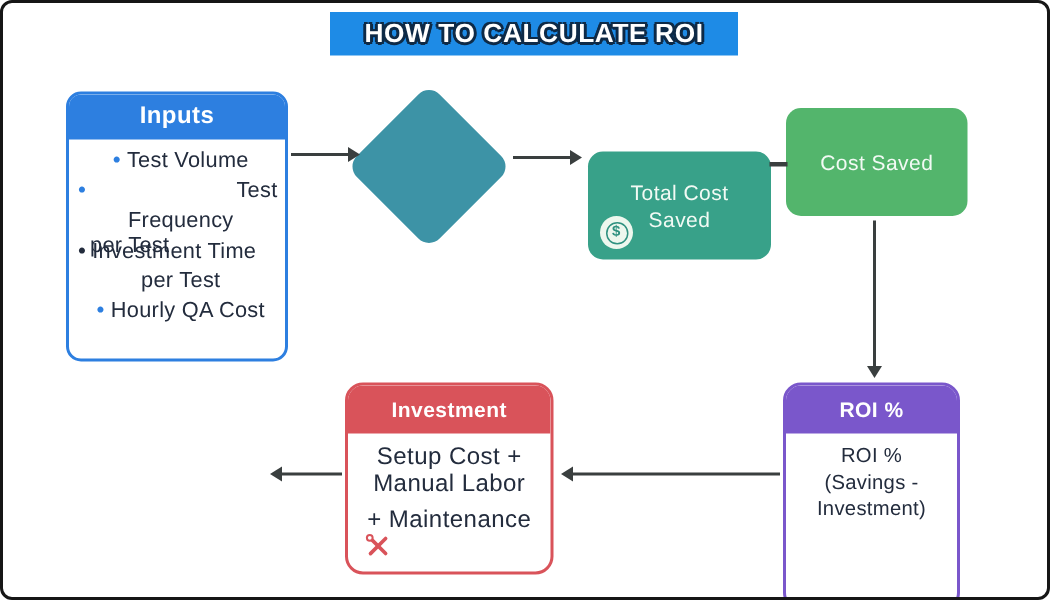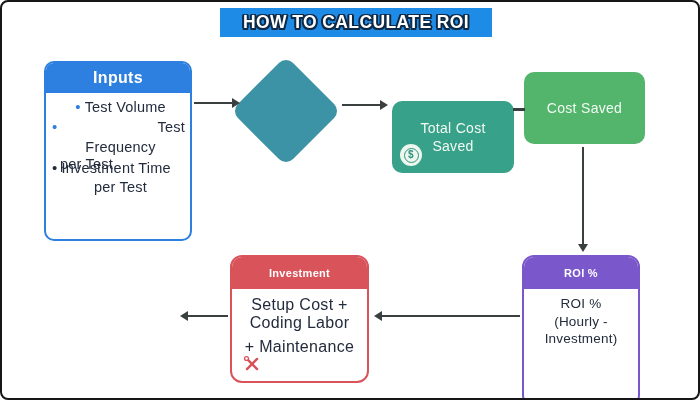--- a/index.html
+++ b/index.html
@@ -71,21 +71,21 @@
     color:#2f9180; font-size:10px; font-weight:700;
     display:flex; align-items:center; justify-content:center;
   }
 
   
   .card { position:absolute; background:#fff; border-radius:12px; overflow:hidden; }
   .roi-box { left:520px; top:253px; width:118px; height:152px; border:2px solid var(--roi_purple); }
   .inv-box { left:228px; top:253px; width:139px; height:128px; border:2px solid var(--inv_red); }
   .card-header {
     height:32px; display:flex; align-items:center; justify-content:center;
-    color:#fff; font-weight:700; font-size:11px; letter-spacing:.3px;
+    color:#fff; font-weight:700; font-size:14px; letter-spacing:.3px;
   }
   .roi-box .card-header { background:var(--roi_purple); }
   .inv-box .card-header { background:var(--inv_red); }
   .card-body {
     text-align:center; color:var(--text_dark); font-weight:500;
   }
   .roi-body { font-size:13.5px; line-height:17.5px; padding-top:6px; letter-spacing:.2px; white-space:nowrap; }
   .inv-body { font-size:16px; line-height:18px; padding-top:7px; letter-spacing:.3px; }
   .inv-line3 { margin-top:6px; }
   .tools-icon { position:absolute; left:10px; bottom:7px; width:20px; height:20px; }
@@ -133,20 +133,21 @@
       <div class="inp-line inp-justify">
           <span class="blt blue">•</span>
           <span>Test</span>
         </div>
       <div class="inp-line">Frequency</div>
       <div class="inp-overlap">
         <span class="under">per Test</span>
         <span class="over"><span class="blt dark">•</span><span>Investment Time</span></span>
       </div>
       <div class="inp-line">per Test</div>
+      <div class="inp-line"><span class="blt blue">•</span><span>Hourly QA Cost</span></div>
     </div>
   </div>
 
   <div class="diamond-shape"></div>
 
   <div class="gbox cost-box">
     <div>
       <div>Total Cost</div>
       <div>Saved</div>
     </div>
@@ -158,30 +159,30 @@
   <div class="gbox time-box">
     <div>
       <div>Cost Saved</div>
     </div>
   </div>
 
   <div class="card roi-box">
     <div class="card-header">ROI %</div>
     <div class="card-body roi-body">
       <div>ROI %</div>
-      <div>(Hourly -</div>
+      <div>(Savings -</div>
       <div>Investment)</div>
     </div>
   </div>
 
   <div class="card inv-box">
     <div class="card-header">Investment</div>
     <div class="card-body inv-body">
       <div>Setup Cost +</div>
-      <div>Coding Labor</div>
+      <div>Manual Labor</div>
       <div class="inv-line3">+ Maintenance</div>
     </div>
     <svg class="tools-icon" viewBox="0 0 24 24">
       <rect class="bar" x="10.6" y="2" width="2.9" height="20" rx="1.4" transform="rotate(45 12 12)"></rect>
       <rect class="bar" x="10.6" y="2" width="2.9" height="20" rx="1.4" transform="rotate(-45 12 12)"></rect>
       <circle class="bar" cx="5.4" cy="5.4" r="3.1"></circle>
       <circle cx="5.4" cy="5.4" r="1.5" fill="#ffffff"></circle>
     </svg>
   </div>
 

